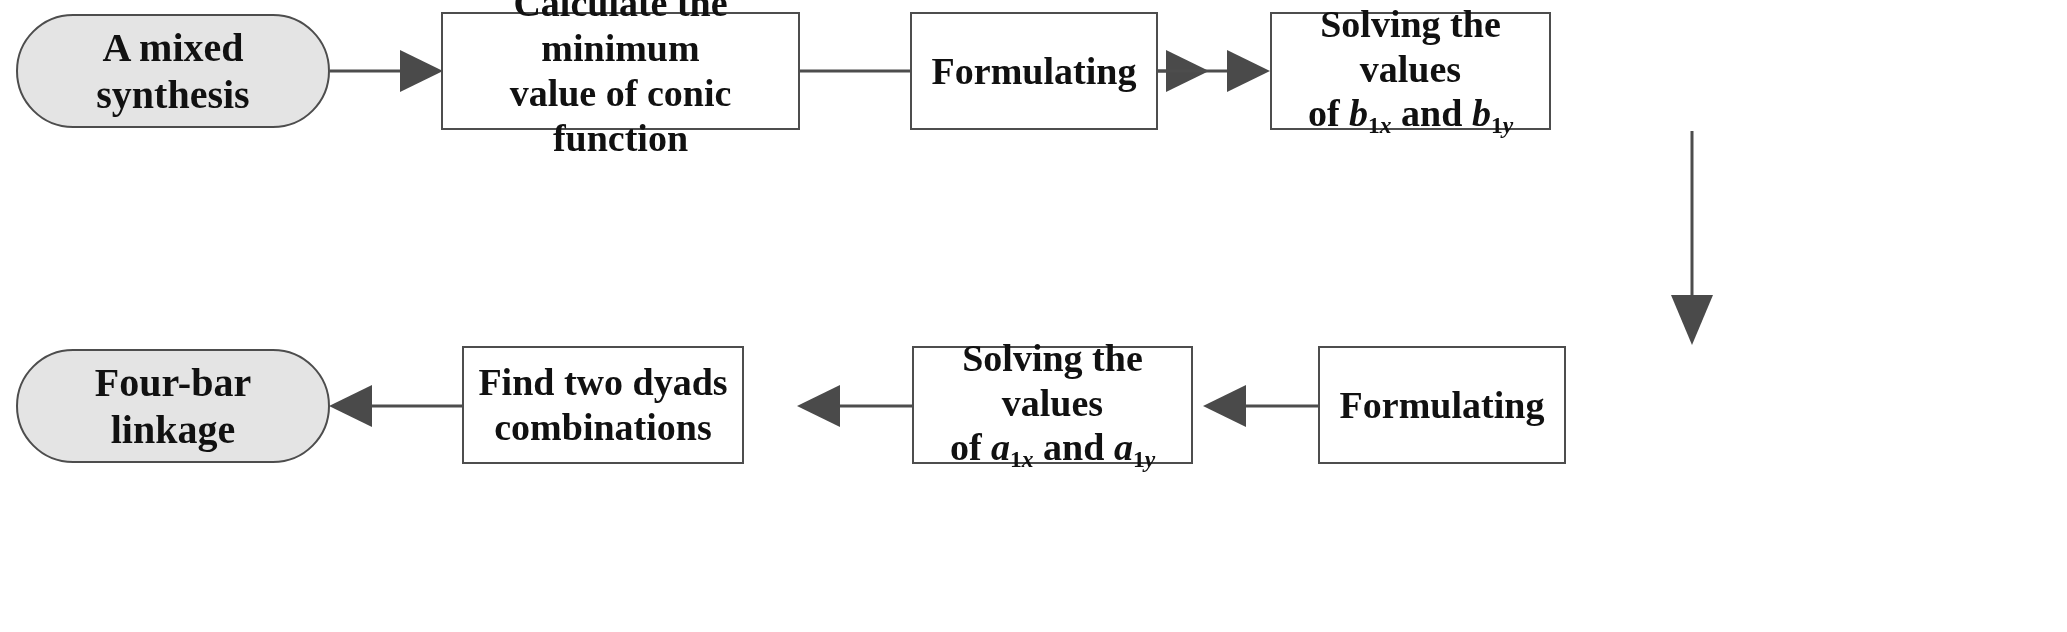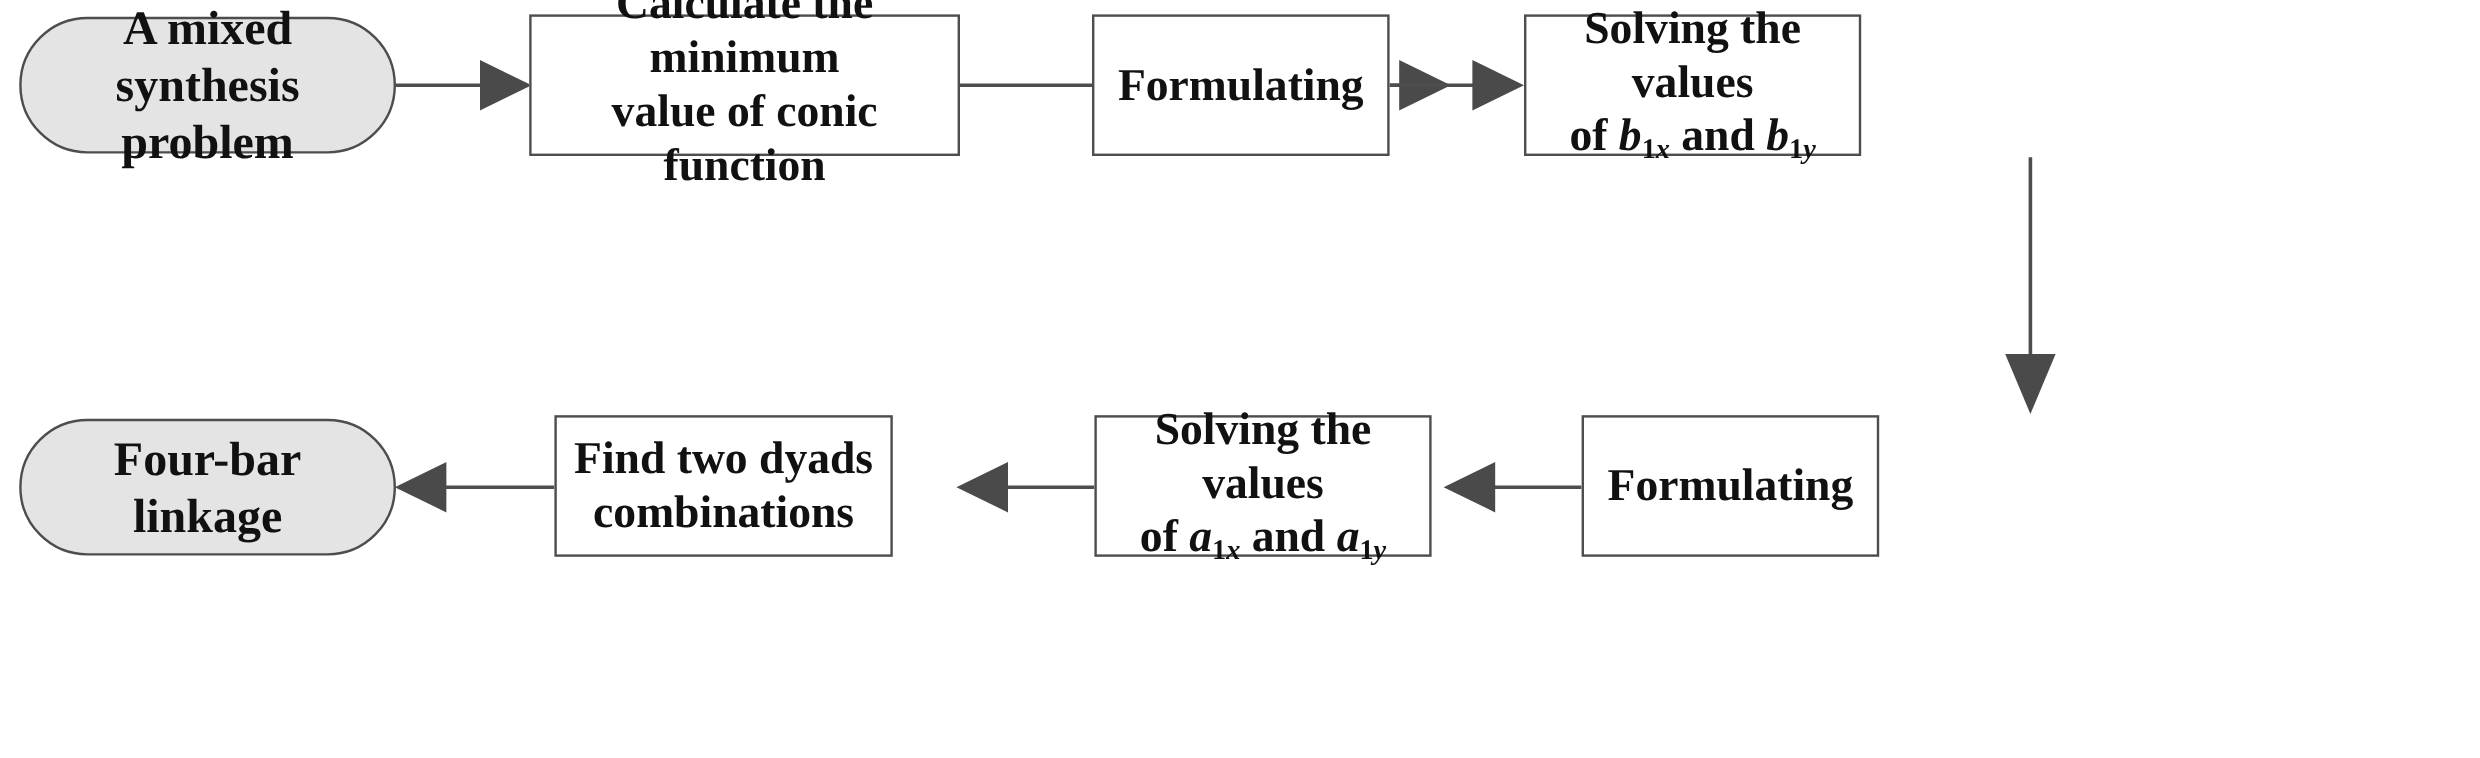--- a/index.html
+++ b/index.html
@@ -60,21 +60,20 @@
     </g>
     <g>
       <line class="ln" x1="462" y1="406" x2="348" y2="406"></line>
       <polygon class="ah" points="372,385 329,406 372,427"></polygon>
     </g>
   </svg>
 
   <div class="node terminator" style="left:16px;top:14px;width:314px;height:114px;">
     <span class="txt t40">
       <span>A mixed synthesis</span><br>
-      <span>problem</span>
     </span>
   </div>
 
   <div class="node process" style="left:441px;top:12px;width:359px;height:118px;">
     <span class="txt t38">
       <span>Calculate the minimum</span><br>
       <span>value of  conic function</span>
     </span>
   </div>
 

